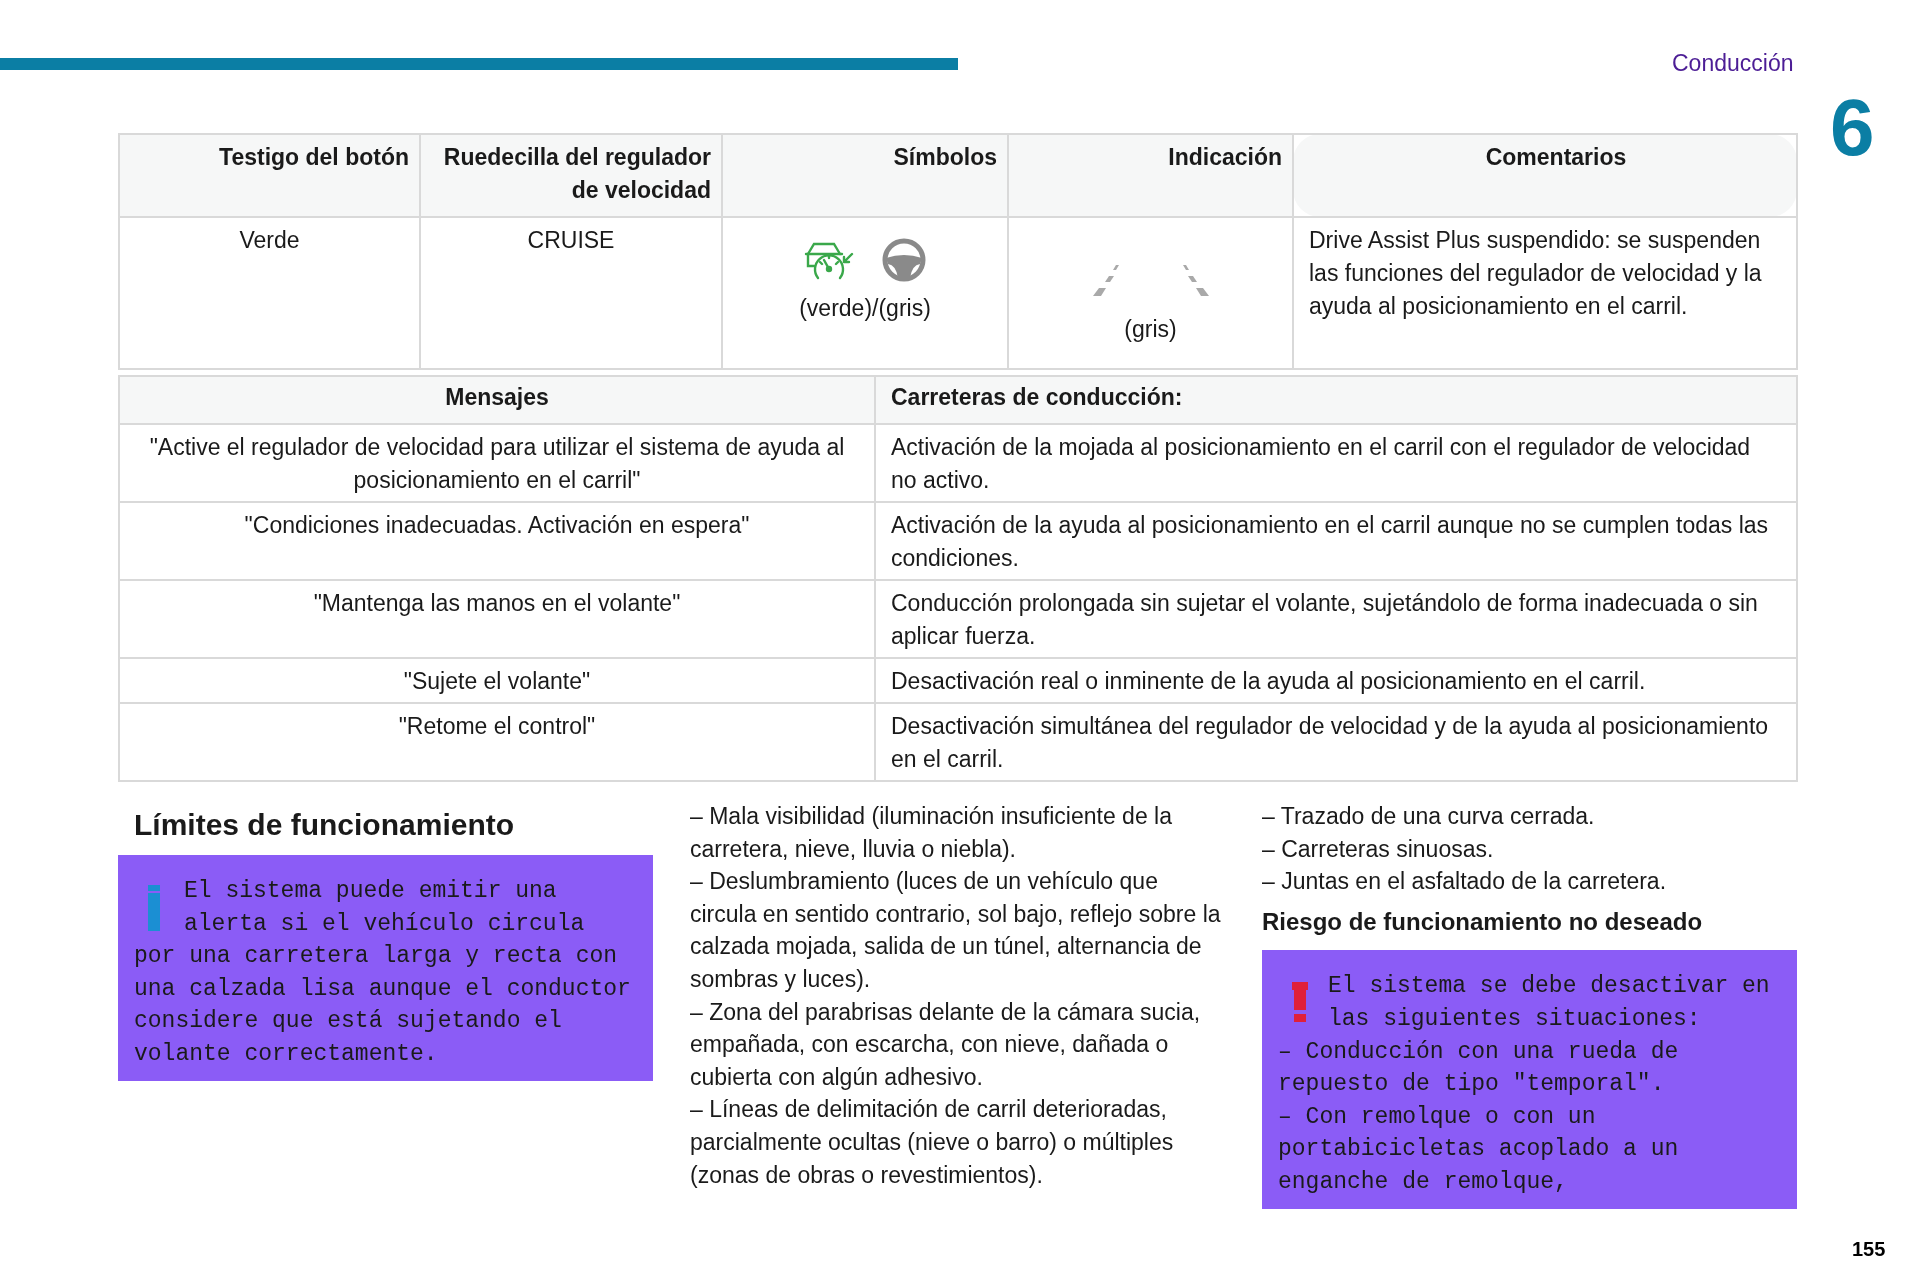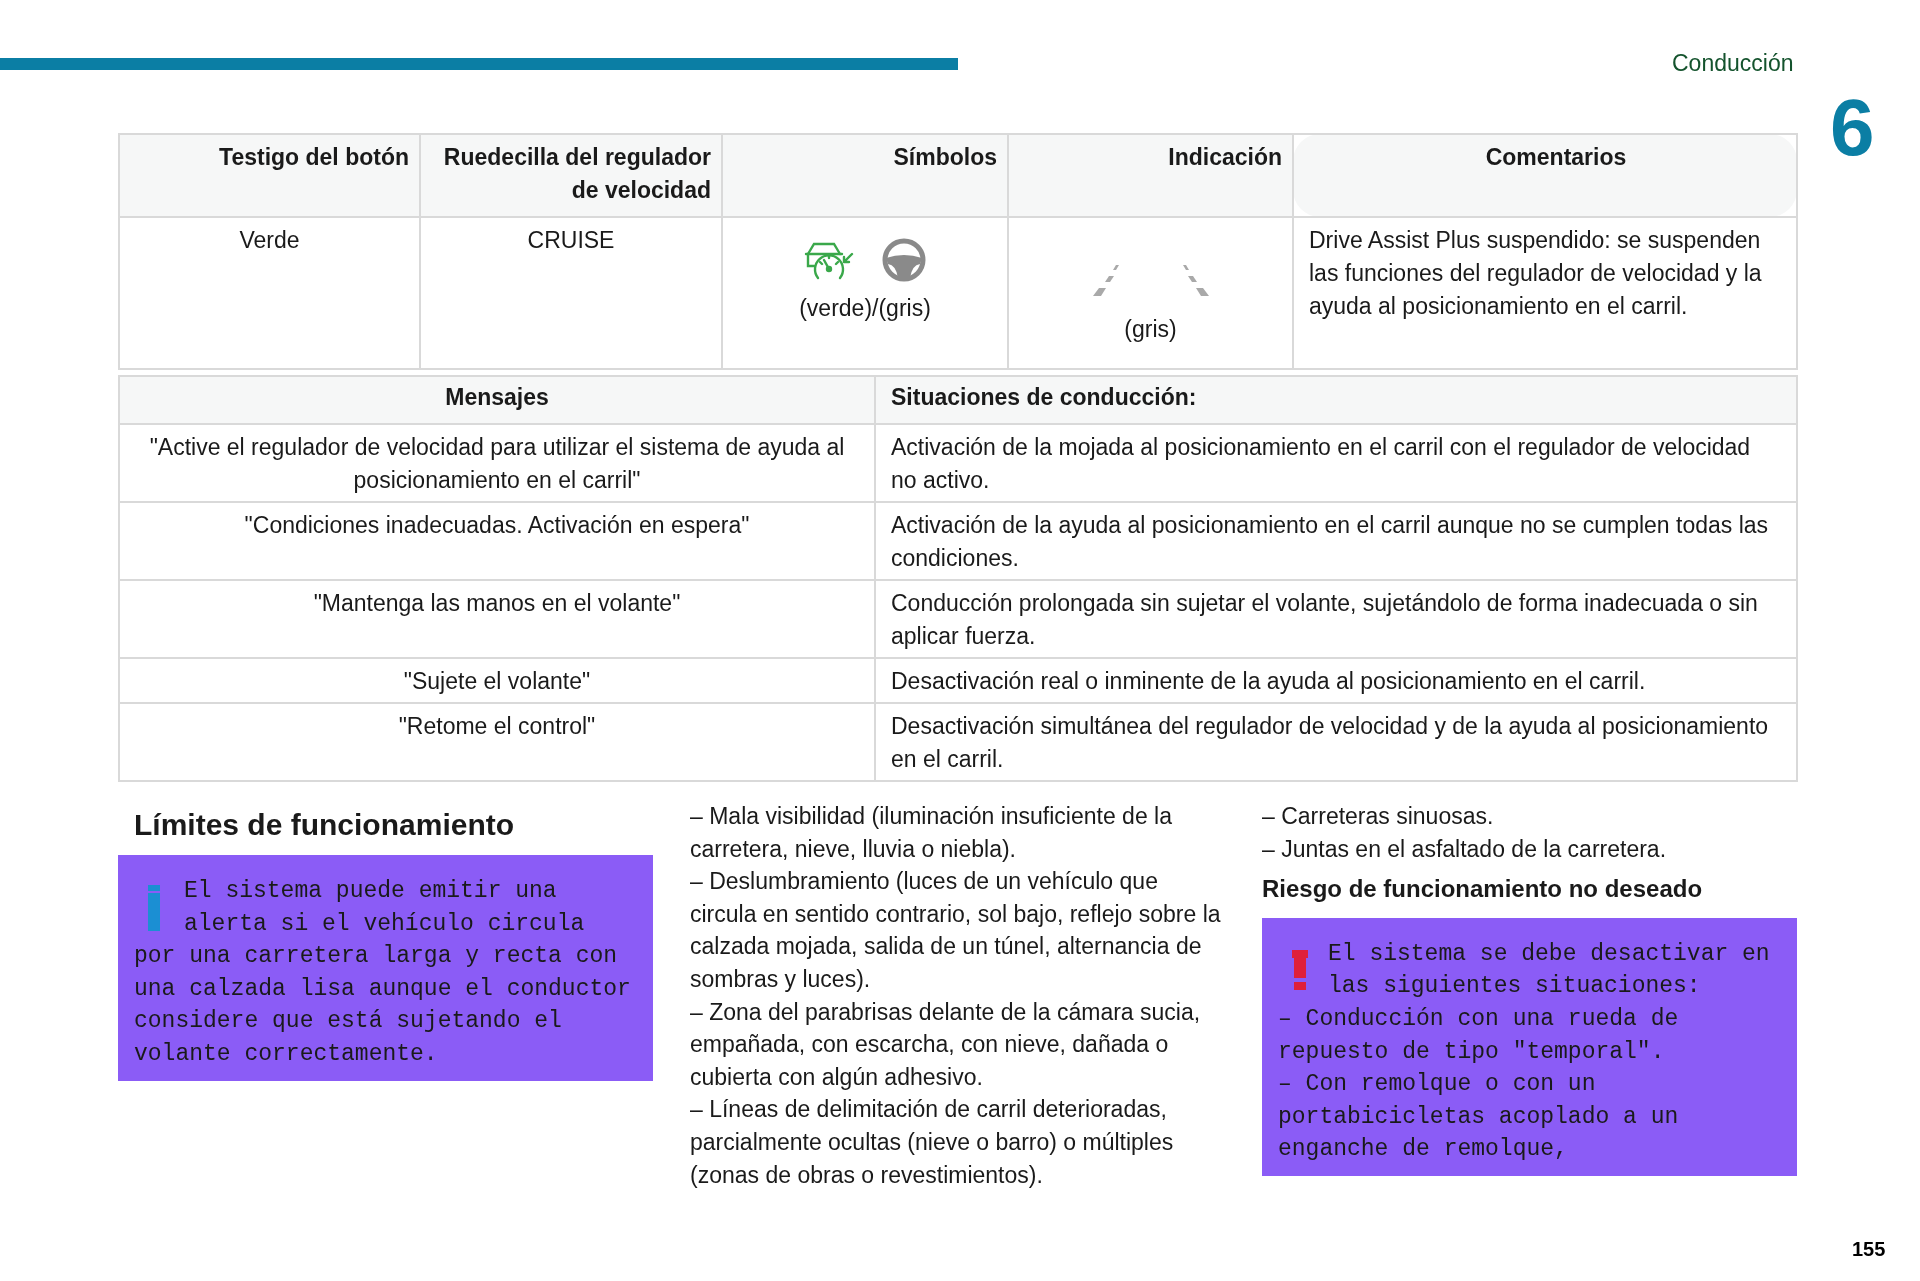--- a/index.html
+++ b/index.html
@@ -2,21 +2,21 @@
 <html><head>
 <meta charset="utf-8">
 <style>
   html, body { margin: 0; padding: 0; }
   body {
     width: 1920px; height: 1281px; position: relative; overflow: hidden;
     background: #ffffff; color: #1a1a1a;
     font-family: "Liberation Sans", "DejaVu Sans", sans-serif;
   }
   .top-bar { position: absolute; left: 0; top: 58px; width: 958px; height: 12px; background: #0b7ea4; }
-  .section-label { position: absolute; left: 1672px; top: 50px; font-size: 23px; color: #14532d; }
+  .section-label { position: absolute; left: 1672px; top: 50px; font-size: 23px; color: #4c1d95; }
   .chapter-number { position: absolute; left: 1830px; top: 88px; font-size: 80px; font-weight: bold; color: #0b7ea4; line-height: 1; }
   .page-number { position: absolute; left: 1852px; top: 1238px; font-size: 20px; font-weight: bold; color: #000000; }
 
   table { border-collapse: collapse; position: absolute; left: 118px; width: 1680px; }
   td, th { border: 2px solid #d9d9d9; font-size: 23px; line-height: 33px; vertical-align: top; }
   th { background: #f6f7f7; font-weight: bold; }
 
   #t1 { top: 133px; }
   #t1 th { height: 75px; padding: 6px 10px 0; text-align: right; }
   #t1 th.left { text-align: center; padding-left: 32px; border-radius: 27px; }
@@ -111,21 +111,21 @@
   </table>
 
 <table id="t2">
   <colgroup>
       <col style="width:756px">
       <col>
     </colgroup>
   <tbody>
       <tr>
     <th class="center">Mensajes</th>
-    <th class="left">Situaciones de conducción:</th>
+    <th class="left">Carreteras de conducción:</th>
   </tr>
   <tr>
     <td class="center">"Active el regulador de velocidad para utilizar el sistema de ayuda al posicionamiento en el carril"</td>
     <td class="left">Activación de la mojada al posicionamiento en el carril con el regulador de velocidad no activo.</td>
   </tr>
   <tr>
     <td class="center">"Condiciones inadecuadas. Activación en espera"</td>
     <td class="left">Activación de la ayuda al posicionamiento en el carril aunque no se cumplen todas las condiciones.</td>
   </tr>
   <tr>
@@ -155,20 +155,21 @@
 </div>
 
 <div class="col col2">
   <p>–  Mala visibilidad (iluminación insuficiente de la carretera, nieve, lluvia o niebla).</p>
   <p>–  Deslumbramiento (luces de un vehículo que circula en sentido contrario, sol bajo, reflejo sobre la calzada mojada, salida de un túnel, alternancia de sombras y luces).</p>
   <p>–  Zona del parabrisas delante de la cámara sucia, empañada, con escarcha, con nieve, dañada o cubierta con algún adhesivo.</p>
   <p>–  Líneas de delimitación de carril deterioradas, parcialmente ocultas (nieve o barro) o múltiples (zonas de obras o revestimientos).</p>
 </div>
 
 <div class="col col3">
+  <p>–  Trazado de una curva cerrada.</p>
   <p>–  Carreteras sinuosas.</p>
   <p>–  Juntas en el asfaltado de la carretera.</p>
   <h3>Riesgo de funcionamiento no deseado</h3>
   <div class="note">
     <div class="icon">
         <div class="warn-bar"></div>
         <div class="warn-dot"></div>
       </div>
     <p>El sistema se debe desactivar en las siguientes situaciones:</p>
     <p style="clear:both">–  Conducción con una rueda de repuesto de tipo "temporal".</p>

